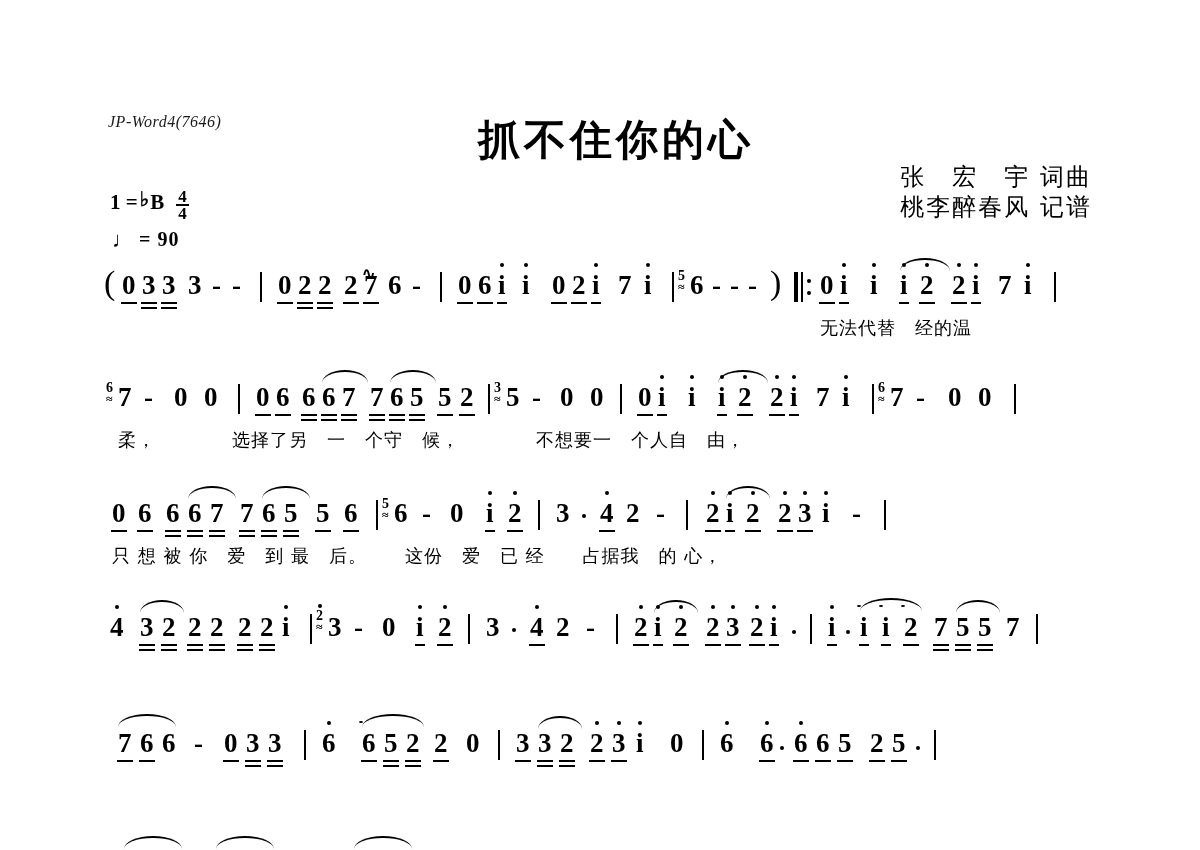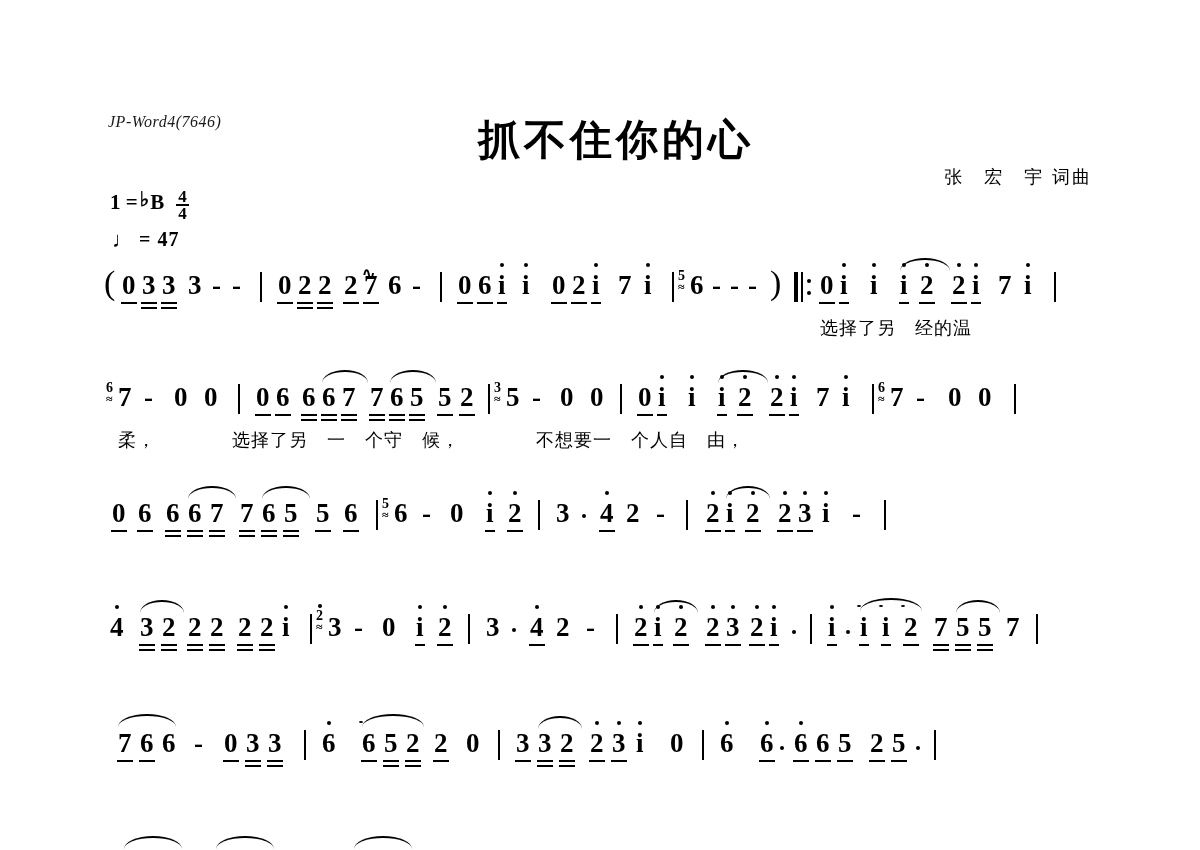--- a/index.html
+++ b/index.html
@@ -52,21 +52,21 @@
     font-family: "DejaVu Sans", sans-serif;
     font-size: 19px;
     letter-spacing: 1px;
   }
   .credits {
     position: absolute;
     right: 108px;
     top: 162px;
     text-align: center;
     font-family: "DejaVu Sans", sans-serif;
-    font-size: 18px;
+    font-size: 24px;
     line-height: 30px;
     letter-spacing: 2px;
   }
 
   
   .keysig {
     position: absolute;
     left: 110px;
     top: 190px;
     font-family: "Liberation Serif", serif;
@@ -232,35 +232,36 @@
 
 <div class="sheet">
 
   <div class="watermark">JP-Word4(7646)</div>
 
   <div class="song-title">抓不住你的心</div>
 
 
   <div class="credits">
     <div>张　宏　宇 词曲</div>
+    <div>桃李醉春风 记谱</div>
   </div>
 
   <div class="keysig">
     <span>1 =</span>
     <span class="flat">♭</span>
     <span class="bnote">B</span>
     <span class="meter">
       <span style="display:block;border-bottom:2px solid #000;padding:0 2px;">4</span>
       <span style="display:block;padding:0 2px;">4</span>
     </span>
   </div>
 
   <div class="tempo">
     <span class="quarter-glyph">♩</span>
-    <span>= 47</span>
+    <span>= 90</span>
   </div>
 
   <div class="system" style="top:270px;">
     <div class="noterow">
       <span class="paren" style="left:0px;">(</span>
 
       <span class="cell" style="left:18px;"><span class="n u1">0</span></span>
       <span class="cell" style="left:38px;"><span class="n u2">3</span></span>
       <span class="cell" style="left:58px;"><span class="n u2">3</span></span>
       <span class="cell" style="left:84px;"><span class="n">3</span></span>
@@ -310,21 +311,21 @@
       <span class="cell" style="left:796px;"><span class="n u1 up">i</span></span>
       <span class="cell" style="left:816px;"><span class="n u1 up">2</span></span>
       <span class="slur" style="left:796px;top:-12px;width:50px;"></span>
       <span class="cell" style="left:848px;"><span class="n u1 up">2</span></span>
       <span class="cell" style="left:868px;"><span class="n u1 up">i</span></span>
       <span class="cell" style="left:894px;"><span class="n">7</span></span>
       <span class="cell" style="left:920px;"><span class="n up">i</span></span>
       <span class="bar" style="left:950px;"></span>
     </div>
     <div class="lyricrow">
-      <span class="cell" style="left:716px;">选择了另　经的温</span>
+      <span class="cell" style="left:716px;">无法代替　经的温</span>
     </div>
   </div>
 
   <div class="system" style="top:382px;">
     <div class="noterow">
       <span class="grace" style="left:2px;top:-2px;">6</span>
       <span class="tilde" style="left:2px;top:10px;font-size:12px;">≈</span>
       <span class="cell" style="left:14px;"><span class="n">7</span></span>
       <span class="dash" style="left:40px;">-</span>
       <span class="cell" style="left:70px;"><span class="n">0</span></span>
@@ -413,20 +414,23 @@
       <span class="cell" style="left:602px;"><span class="n u1 up">2</span></span>
       <span class="cell" style="left:622px;"><span class="n u1 up">i</span></span>
       <span class="cell" style="left:642px;"><span class="n u1 up">2</span></span>
       <span class="slur" style="left:622px;top:-12px;width:44px;"></span>
       <span class="cell" style="left:674px;"><span class="n u1 up">2</span></span>
       <span class="cell" style="left:694px;"><span class="n u1 up">3</span></span>
       <span class="cell" style="left:718px;"><span class="n up">i</span></span>
       <span class="dash" style="left:748px;">-</span>
       <span class="bar" style="left:780px;"></span>
     </div>
+    <div class="lyricrow">
+      <span class="cell" style="left:8px;">只 想 被 你　爱　到 最　后。　　这份　爱　已 经　　占据我　的 心，</span>
+    </div>
   </div>
 
   <div class="system" style="top:612px;">
     <div class="noterow">
       <span class="cell" style="left:6px;"><span class="n up">4</span></span>
       <span class="cell" style="left:36px;"><span class="n u2">3</span></span>
       <span class="cell" style="left:58px;"><span class="n u2">2</span></span>
       <span class="slur" style="left:36px;top:-12px;width:44px;"></span>
       <span class="cell" style="left:84px;"><span class="n u2">2</span></span>
       <span class="cell" style="left:106px;"><span class="n u2">2</span></span>

